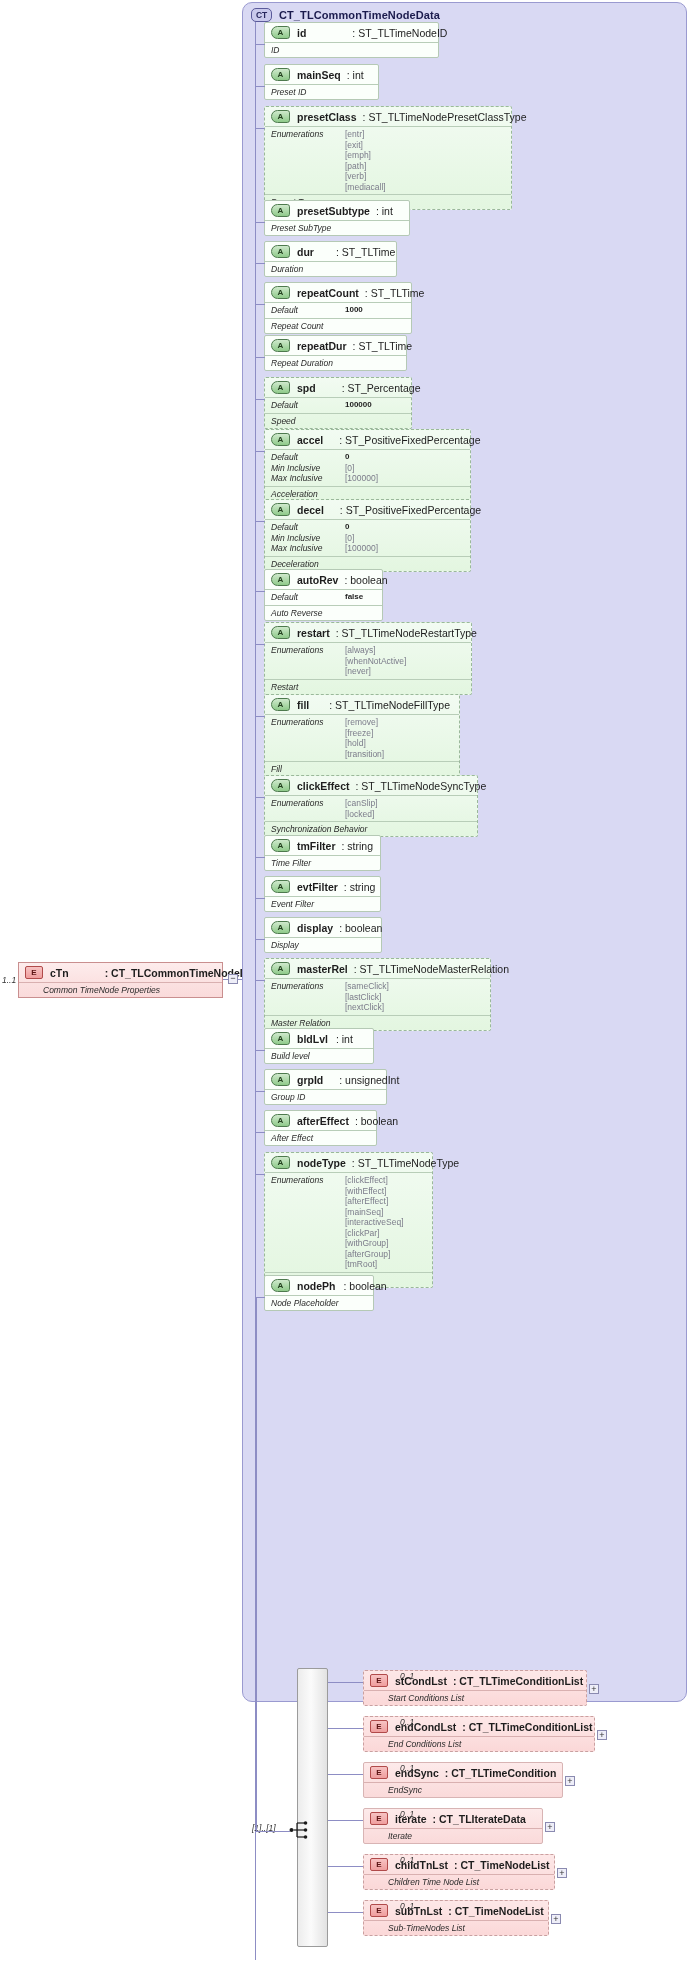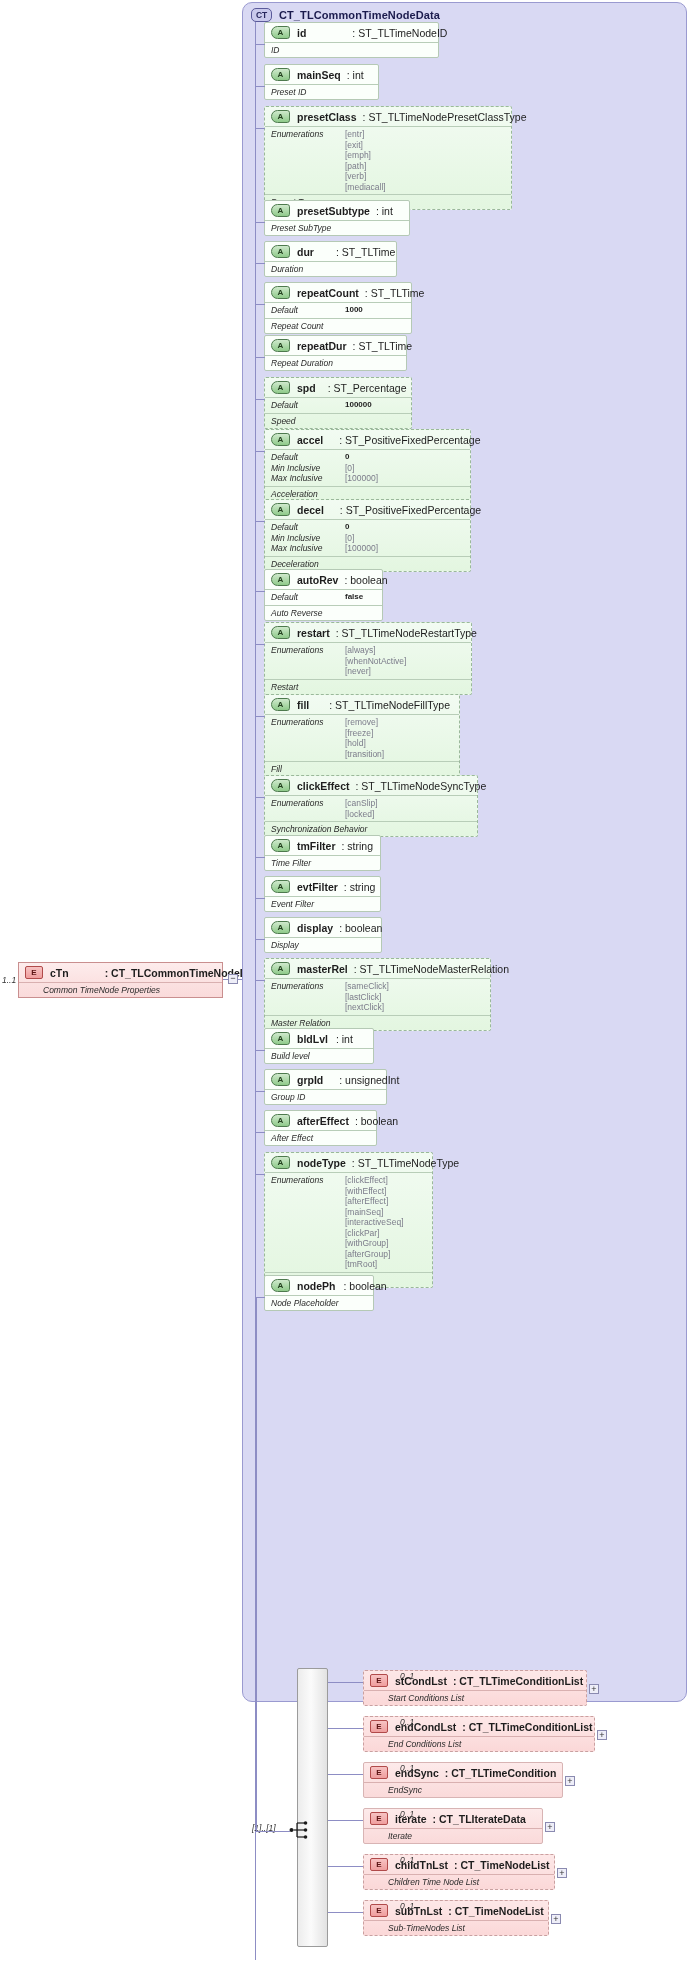--- a/index.html
+++ b/index.html
@@ -313,21 +313,21 @@
           <span class="a-name">repeatDur</span>
           <span class="a-type" style="margin-left: 6px;">: ST_TLTime</span>
         </div>
         <div class="a-doc">Repeat Duration</div>
       </div>
       <div class="stub" style="left: 256px; width: 9px; top: 357px;"></div>
       <div class="attr" style="left: 264px; top: 377px; width: 148px;">
         <div class="attr-head">
           <div class="a-badge">A</div>
           <span class="a-name">spd</span>
-          <span class="a-type" style="margin-left: 12px;">: ST_Percentage</span>
+          <span class="a-type" style="margin-left: 26px;">: ST_Percentage</span>
         </div>
         <div class="a-facets">
           <div class="facet-row">
             <span class="facet-label">Default</span>
             <span class="facet-vals dark">100000</span>
           </div>
         </div>
         <div class="a-doc">Speed</div>
       </div>
       <div class="stub" style="left: 256px; width: 9px; top: 399px;"></div>

